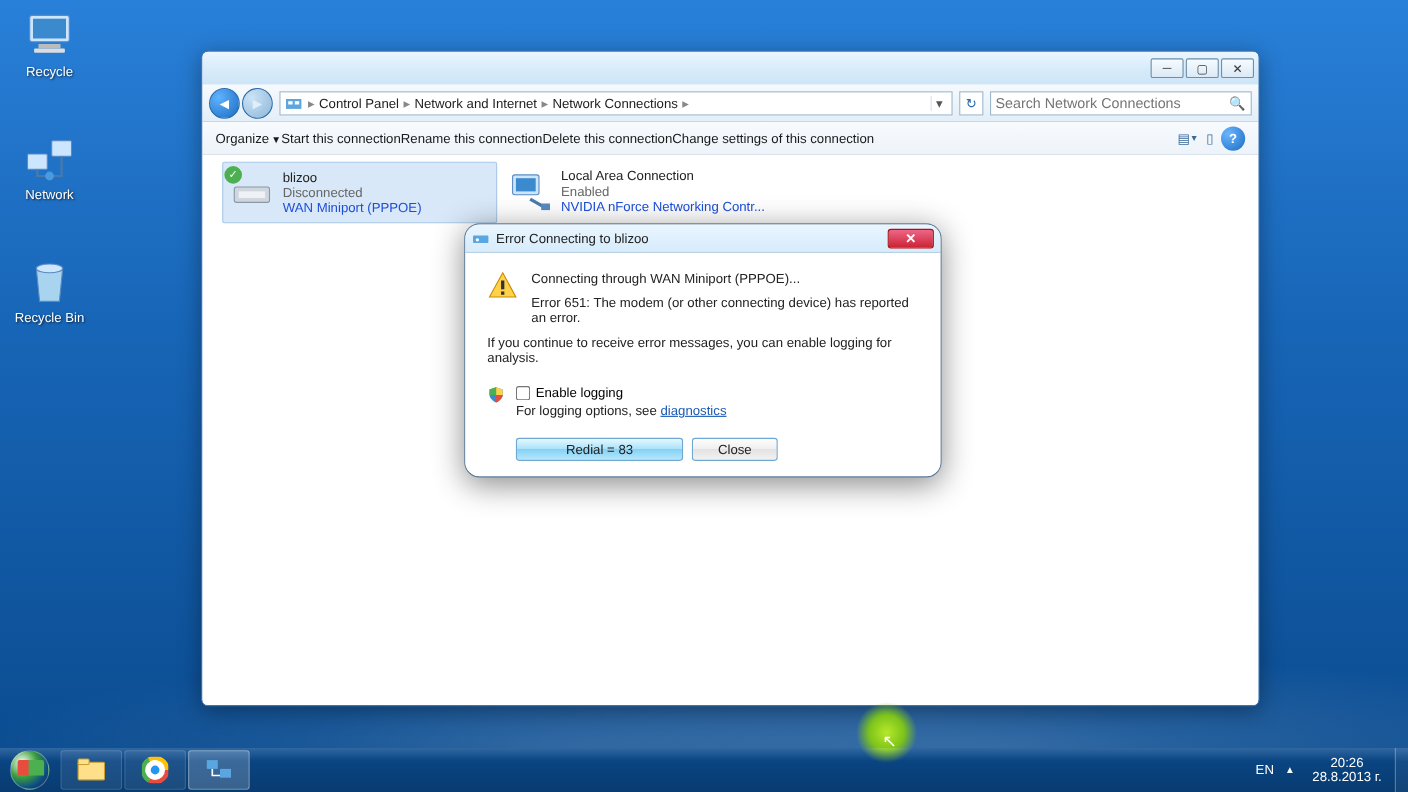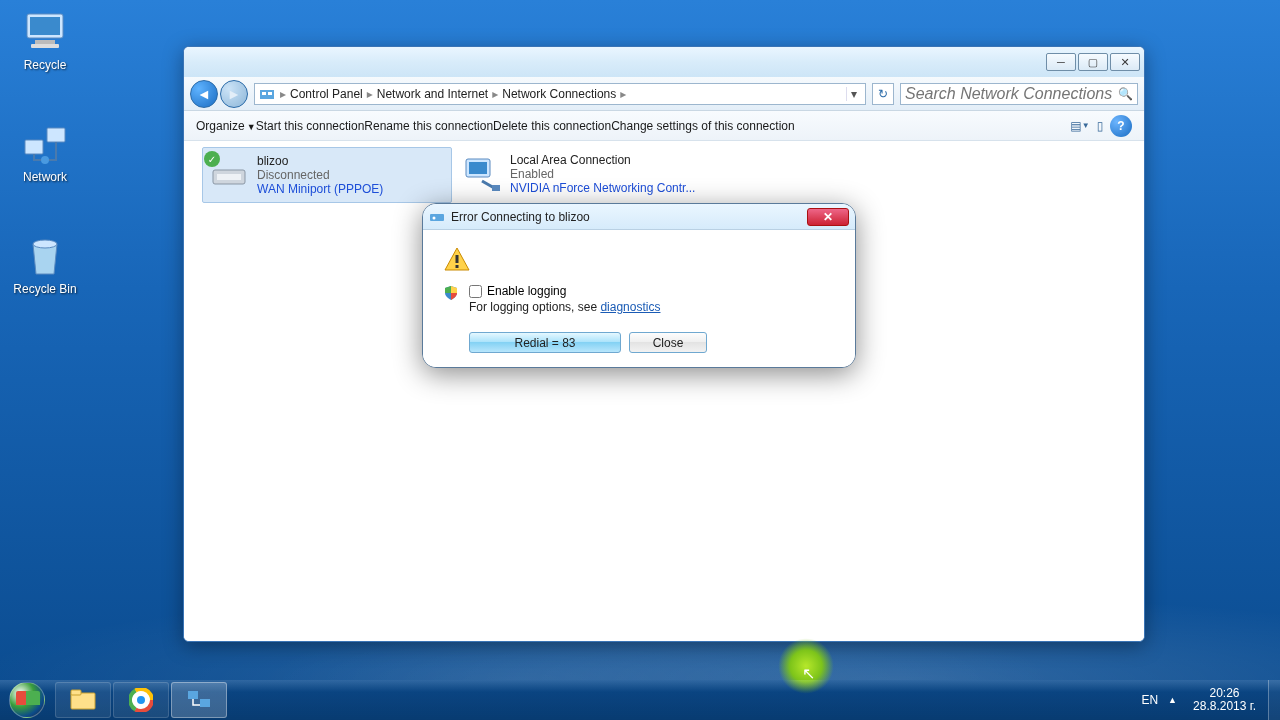--- a/index.html
+++ b/index.html
@@ -18,21 +18,21 @@
 .navbtn{width:28px;height:28px;border-radius:50%;background:radial-gradient(circle at 30% 30%,#5fb3ff,#1a6cc2);border:1px solid #2a6aa8;display:flex;align-items:center;justify-content:center;color:#fff;font-size:14px}
 .navbtn.fwd{background:radial-gradient(circle at 30% 30%,#cbe3f7,#8db6d8);color:#e3eef8}
 .addr-bar{flex:1;height:22px;border:1px solid #9cb6ce;background:#fff;display:flex;align-items:center;padding:0 4px;margin:0 4px}
 .addr-bar .folder-ico{width:16px;height:16px;margin-right:4px}
 .crumb{color:#222;padding:0 3px;white-space:nowrap}
 .crumb-sep{color:#888;padding:0 1px}
 .addr-spacer{flex:1}
 .addr-drop{color:#555;padding:0 4px;border-left:1px solid #dde}
 .refresh{width:22px;height:22px;border:1px solid #9cb6ce;background:#fff;display:flex;align-items:center;justify-content:center;margin-right:4px;color:#2a6aa8}
 .search{width:238px;height:22px;border:1px solid #9cb6ce;background:#fff;display:flex;align-items:center;padding:0 4px}
-.search input{border:none;outline:none;flex:1;font-size:16px;font-style:italic;color:#4c1d95}
+.search input{border:none;outline:none;flex:1;font-size:13px;color:#4c1d95}
 .search .sico{color:#2a6aa8}
 .toolbar{height:30px;background:linear-gradient(#f8fbfe,#edf3f9);border-bottom:1px solid #d7e2ec;display:flex;align-items:center;padding:0 12px;}
 .toolbar .tbi{color:#1a1a1a;cursor:default}
 .toolbar .tbi .arr{font-size:9px;margin-left:2px}
 .toolbar-spacer{flex:1}
 .tb-icon{width:20px;height:20px;display:flex;align-items:center;justify-content:center;color:#3a6a9a}
 .tb-icon.help{width:22px;height:22px;border-radius:50%;background:radial-gradient(circle at 30% 30%,#6cb5ff,#1a6cc2);color:#fff;font-weight:bold}
 .content{position:relative;height:502px;background:#fff}
 .conn{position:absolute;display:flex;gap:8px;padding:6px;width:250px}
 .conn.sel{background:#d8e8f8;border:1px solid #a7c7e7;border-radius:2px}
@@ -196,20 +196,25 @@
     <span class="ttxt">Error Connecting to blizoo</span>
     <div class="dlg-close">✕</div>
   </div>
   <div class="dlg-body">
     <div class="sect1">
       <div class="warn-ico"><svg viewBox="0 0 28 28">
             <path d="M14 2 L26 24 L2 24 Z" fill="#ffd24a" stroke="#c98a00"></path>
             <rect x="12.5" y="9" width="3" height="8" fill="#333"></rect>
             <rect x="12.5" y="19" width="3" height="3" fill="#333"></rect>
           </svg></div>
+      <div class="lines">
+        <div class="l1">Connecting through WAN Miniport (PPPOE)...</div>
+        <div class="l2">Error 651: The modem (or other connecting device) has reported an error.</div>
+        <div class="l3">If you continue to receive error messages, you can enable logging for analysis.</div>
+      </div>
     </div>
     <div class="sect2">
       <div class="shield"><svg viewBox="0 0 16 16">
             <path d="M8 1 L14 3 L14 8 C14 12 8 15 8 15 C8 15 2 12 2 8 L2 3 Z" fill="#3a8acd"></path>
             <path d="M8 1 L14 3 L14 8 L8 8 Z" fill="#ffd24a"></path>
             <path d="M8 8 L2 8 L2 3 L8 1 Z" fill="#4caf50"></path>
             <path d="M8 8 L14 8 C14 12 8 15 8 15 Z" fill="#e74c3c"></path>
           </svg></div>
       <div class="box">
         <div class="chk-row">

